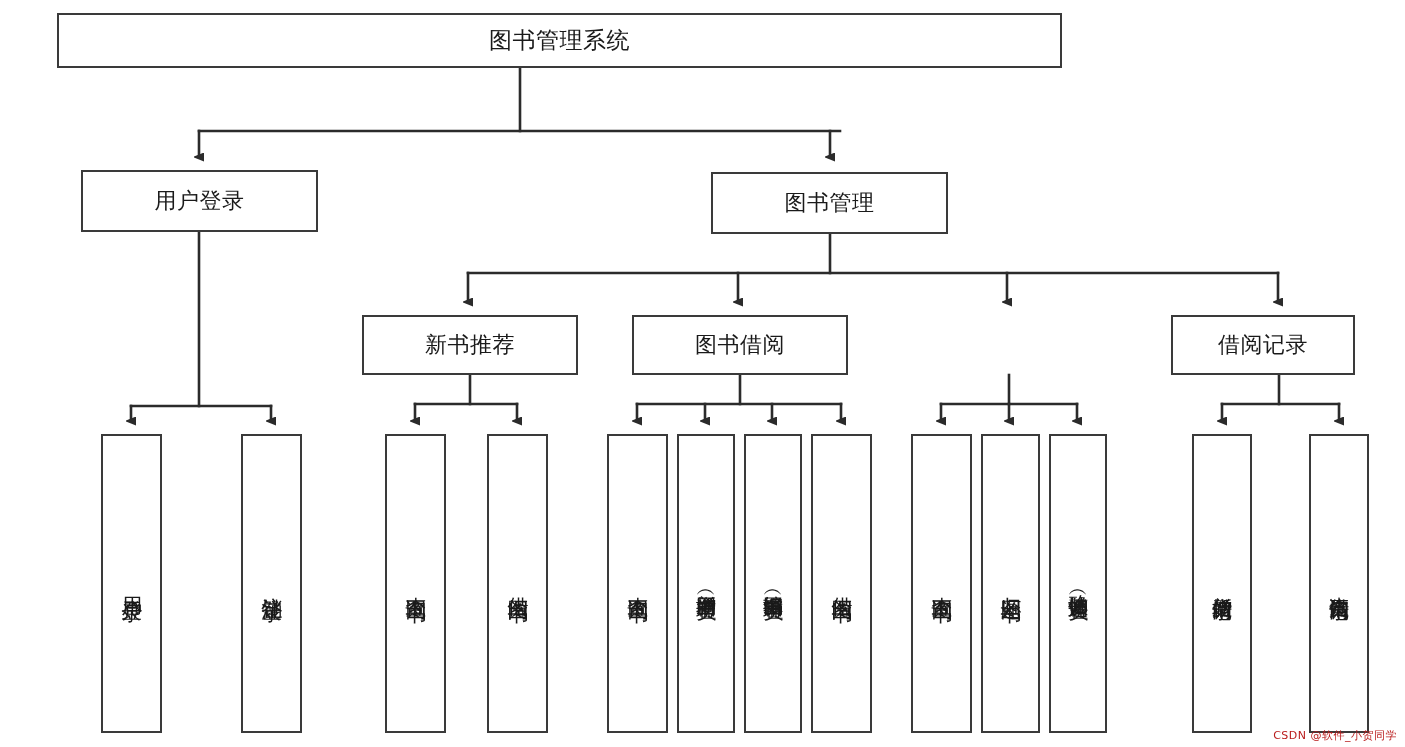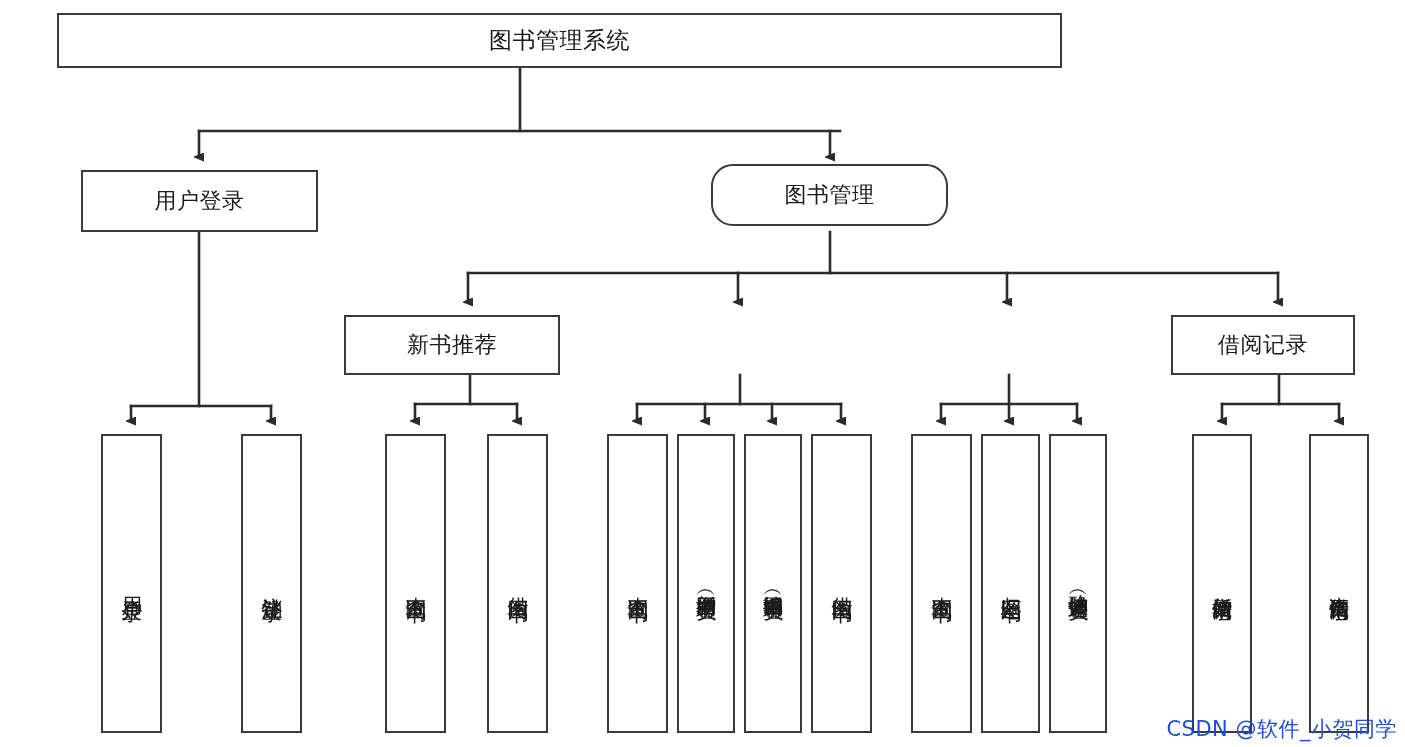--- a/index.html
+++ b/index.html
@@ -63,22 +63,22 @@
     max-height: 100%;
   }
   .node.vertical.tall-text .node-label {
     font-size: 20px;
     letter-spacing: 1px;
   }
   #watermark {
     position: absolute;
     right: 8px;
     bottom: 4px;
-    font-size: 21px;
-    color: #1d4ed8;
+    font-size: 11px;
+    color: #b91c1c;
     letter-spacing: 0.5px;
     white-space: nowrap;
     z-index: 20;
     font-family: "DejaVu Sans", "Liberation Sans", sans-serif;
   }
 </style>
 </head>
 <body>
 
 <div id="diagram-root">
@@ -133,26 +133,29 @@
     </g>
   </svg>
 
   <div class="node horizontal root" style="left:17px; top:13px; width:1005px; height:55px;margin-left:40px;">
     <span class="node-label">图书管理系统</span>
   </div>
 
   <div class="node horizontal" style="left:81px; top:170px; width:237px; height:62px;">
     <span class="node-label">用户登录</span>
   </div>
-  <div class="node horizontal" style="left:711px; top:164px; width:237px; height:62px;border-radius:22px;">
+  <div class="node horizontal" style="left:711px; top:172px; width:237px; height:62px;">
     <span class="node-label">图书管理</span>
   </div>
 
-  <div class="node horizontal" style="left:344px; top:315px; width:216px; height:60px;">
+  <div class="node horizontal" style="left:362px; top:315px; width:216px; height:60px;">
     <span class="node-label">新书推荐</span>
+  </div>
+  <div class="node horizontal" style="left:632px; top:315px; width:216px; height:60px;">
+    <span class="node-label">图书借阅</span>
   </div>
   <div class="node horizontal" style="left:1171px; top:315px; width:184px; height:60px;">
     <span class="node-label">借阅记录</span>
   </div>
 
   <div class="node vertical" style="left:101px; top:434px; width:61px; height:299px;">
     <span class="node-label">用户登录</span>
   </div>
   <div class="node vertical" style="left:241px; top:434px; width:61px; height:299px;">
     <span class="node-label">注销登录</span>

